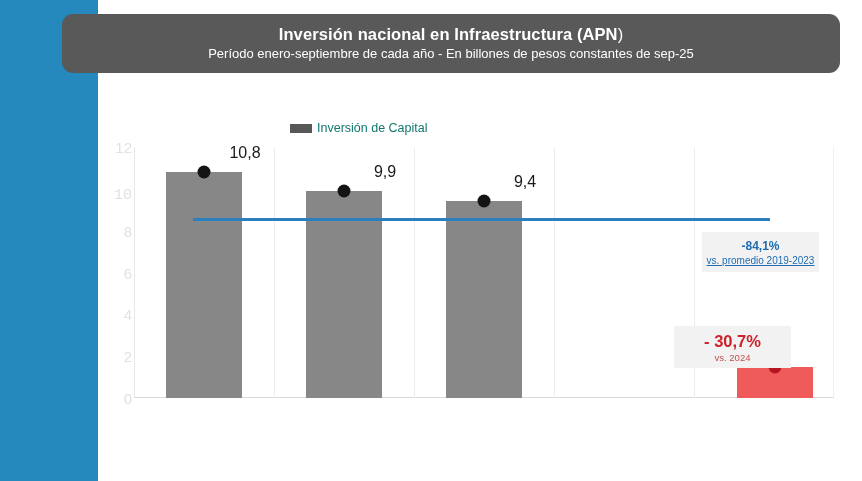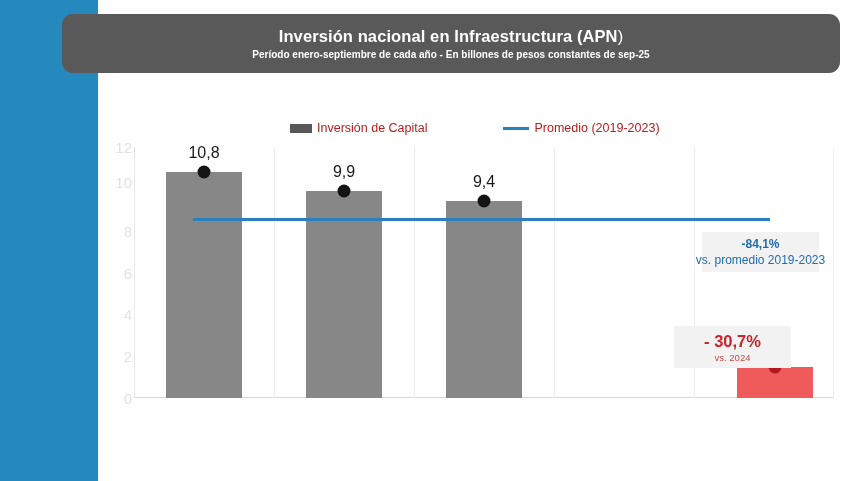--- a/index.html
+++ b/index.html
@@ -47,41 +47,41 @@
   }
   .title-line1 {
     font-size: 16.5px;
     font-weight: bold;
     letter-spacing: .1px;
     line-height: 1.25;
     white-space: nowrap;
   }
   .title-line1 .paren-light { font-weight: normal; }
   .title-line2 {
-    font-size: 10px;
-    font-weight: bold;
+    font-size: 13px;
+    font-weight: normal;
     line-height: 1.3;
     margin-top: 2px;
     white-space: nowrap;
   }
   
   .legend {
     position: absolute;
     left: 290px;
     top: 117px;
     width: 390px;
     height: 22px;
     display: flex;
     align-items: center;
   }
   .legend-item {
     display: flex;
     align-items: center;
     font-size: 12.5px;
-    color: #b91c1c;
+    color: #0f766e;
   }
   .legend-item.series { margin-right: 76px; }
   .legend-swatch-bar {
     width: 22px;
     height: 9px;
     background: #585858;
     margin-right: 5px;
   }
   .legend-swatch-line {
     width: 26px;
@@ -158,21 +158,21 @@
   .bar-dot.dark { background: #141414; }
   .bar-dot.darkred { background: #b31620; }
   .bar-label {
     position: absolute;
     left: 50%;
     transform: translate(-50%, -100%);
     font-size: 16px;
     font-weight: normal;
     white-space: nowrap;
   }
-  .bar-label.dark { color: #1a1a1a; }
+  .bar-label.dark { color: #1a1a1a; margin-left: 41px; }
   .bar-label.red  { color: #d8242b; }
   
   .avg-line {
     position: absolute;
     height: 3px;
     background: #2a7fbf;
   }
   
   .xlabels {
     position: absolute;
@@ -203,21 +203,21 @@
     font-weight: bold;
     white-space: nowrap;
   }
   .callout-sub {
     white-space: nowrap;
   }
   #callout-avg {
     left: 702px; top: 232px; width: 117px; height: 40px;
   }
   #callout-avg .callout-value { font-size: 12px; color: #1f6cb0; }
-  #callout-avg .callout-sub { font-size: 12px; color: #1f6cb0; margin-top: 2px; }
+  #callout-avg .callout-sub { font-size: 10px; color: #1f6cb0; margin-top: 2px; text-decoration: underline; }
   #callout-prev {
     left: 674px; top: 286px; width: 117px; height: 42px; margin-top: 40px;
   }
   #callout-prev .callout-value { font-size: 16.5px; color: #cc2229; }
   #callout-prev .callout-sub { font-size: 9.5px; color: #c0504d; margin-top: 1px; }
 </style>
 </head>
 <body>
 
 <div class="page">
@@ -226,34 +226,30 @@
 
   <div class="title-banner">
     <div class="title-line1"><span>Inversión nacional en Infraestructura (APN</span><span class="paren-light">)</span></div>
     <div class="title-line2">Período enero-septiembre de cada año - En billones de pesos constantes de sep-25</div>
   </div>
 
   <div class="legend">
     <div class="legend-item series">
       <span class="legend-swatch-bar"></span>
       <span>Inversión de Capital</span>
-    </div>
-    <div class="legend-item">
-      <span class="legend-swatch-line"></span>
-      <span>Promedio (2019-2023)</span>
     </div>
   </div>
 
   <div class="ylabels" id="ylabels">
       <div class="ytick" style="top: 258px;">0</div>
       <div class="ytick" style="top: 216.167px;">2</div>
       <div class="ytick" style="top: 174.333px;">4</div>
       <div class="ytick" style="top: 132.5px;">6</div>
       <div class="ytick" style="top: 90.6667px;">8</div>
-      <div class="ytick" style="top: 42px;">10</div>
+      <div class="ytick" style="top: 55px; font-family: Liberation Mono, monospace;">10</div>
       <div class="ytick" style="top: 7px;">12</div>
     </div>
 
   <div class="plot">
     <div class="plot-frame"></div>
     <div class="bars" id="bar-group">
         <div class="vgrid" style="left: 140px;"></div>
         <div class="vgrid" style="left: 280px;"></div>
         <div class="vgrid" style="left: 420px;"></div>
         <div class="vgrid" style="left: 560px;"></div>

